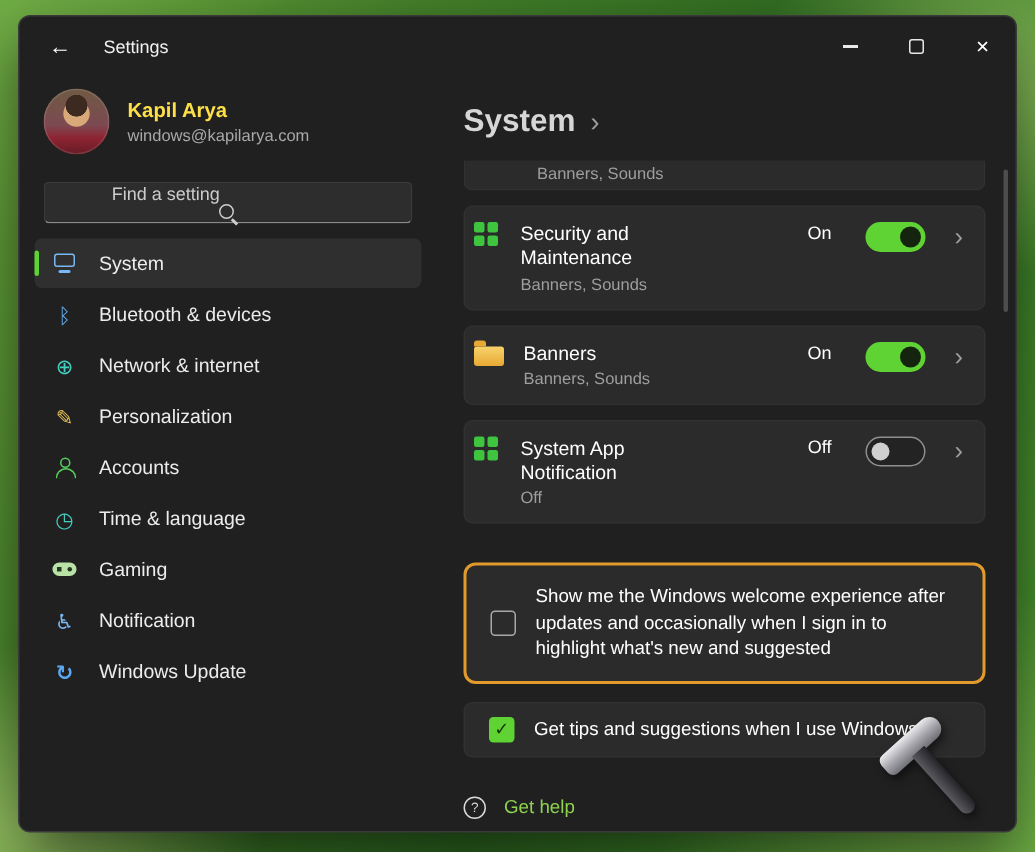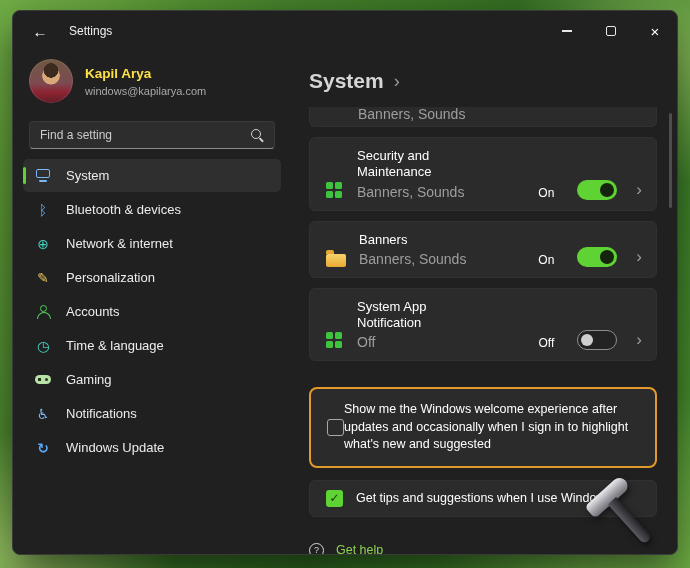--- a/index.html
+++ b/index.html
@@ -38,21 +38,21 @@
       radial-gradient(circle at 50% 26%, #3c2a20 0 18%, transparent 19%),
       radial-gradient(circle at 50% 38%, #d9a879 0 24%, transparent 26%),
       linear-gradient(180deg,#6f5a43 0%, #7c4a52 55%, #8e2433 75%, #641c26 100%);
     box-shadow: inset 0 0 0 1px rgba(255,255,255,.12);
   }
   .profile-name{ font-size:13.5px; font-weight:700; color:#fde047; }
   .profile-email{ font-size:11px; color:#a9a9a9; margin-top:4px; }
   
   .searchbox{ display:flex; align-items:center; height:28px; margin:10px 16px 6px 16px;
     background:#2d2d2d; border:1px solid #3a3a3a; border-bottom:1px solid #8a8a8a;
-    border-radius:4px; padding:0 10px; }
+    border-radius:4px; padding:0 10px;flex-direction:column; }
   .search-input{ flex:1; background:transparent; border:none; outline:none;
     color:#fff; font-size:12px; font-family:inherit; }
   .search-input::placeholder{ color:#cccccc; }
   .search-glyph{ position:relative; width:13px; height:13px; flex:0 0 13px; }
   .search-glyph::before{ content:""; position:absolute; top:0; left:0; width:8px; height:8px;
     border:1.4px solid #cfcfcf; border-radius:50%; }
   .search-glyph::after{ content:""; position:absolute; right:0; bottom:1px; width:5px; height:1.5px;
     background:#cfcfcf; transform:rotate(45deg); }
   
   .nav{ margin-top:10px; }
@@ -84,43 +84,43 @@
     clip-path:polygon(50% 0,100% 18%,100% 55%,50% 100%,0 55%,0 18%); }
   
   .main{ position:relative; flex:1; padding:14px 20px 0 18px; overflow:hidden; }
   .breadcrumb{ font-size:21px; font-weight:700; display:flex; align-items:center; gap:10px; margin:4px 0 14px 0; }
   .bc-root{ color:#d6d6d6; cursor:pointer; }
   .bc-sep{ color:#9e9e9e; font-size:18px; font-weight:400; }
   .bc-cur{ color:#ffffff; }
   .card{ background:#2b2b2b; border:1px solid #313131; border-radius:6px; }
   .card.partial{ height:20px; border-top:none; border-radius:0 0 6px 6px;
     display:flex; align-items:flex-end; padding:0 16px 4px 48px; margin-bottom:10px; }
-  .card.row{ display:flex; align-items:flex-end; gap:13px; padding:10px 14px 10px 16px; margin-bottom:10px; }
+  .card.row{ display:flex; align-items:flex-start; gap:13px; padding:10px 14px 10px 6px; margin-bottom:10px; }
   .row-text{ flex:1; min-width:0; }
   .row-title{ font-size:13px; color:#ffffff; max-width:130px; line-height:1.25; }
-  .row-sub{ font-size:14px; color:#9e9e9e; margin-top:3px; }
+  .row-sub{ font-size:11px; color:#9e9e9e; margin-top:3px; }
   .state{ font-size:12px; color:#ffffff; margin-right:10px; }
   .toggle{ width:40px; height:20px; border-radius:10px; position:relative; flex:0 0 40px; cursor:pointer; }
   .toggle.on{ background:#5fd334; }
   .toggle.on::after{ content:""; position:absolute; right:3px; top:3px; width:14px; height:14px;
     border-radius:50%; background:#15240e; }
   .toggle.off{ background:#232323; border:1px solid #8f8f8f; }
   .toggle.off::after{ content:""; position:absolute; left:3px; top:3px; width:12px; height:12px;
     border-radius:50%; background:#cfcfcf; }
   .chev{ color:#9e9e9e; font-size:17px; margin-left:6px; cursor:pointer; }
   
   .ico-grid{ width:18px; height:18px; flex:0 0 18px; display:grid;
     grid-template-columns:7px 7px; grid-template-rows:7px 7px; gap:2px; }
   .ico-grid i{ background:#3ec43e; border-radius:1.5px; display:block; }
   .ico-folder{ position:relative; width:20px; height:13px; flex:0 0 20px;
     background:linear-gradient(#f7d36b,#e8a934); border-radius:2px; margin-top:3px; }
   .ico-folder::before{ content:""; position:absolute; top:-3.5px; left:0; width:8px; height:4px;
     background:#e8a934; border-radius:2px 2px 0 0; }
   
-  .card.welcome{ display:flex; align-items:center; padding:12px 14px 12px 16px;
+  .card.welcome{ display:flex; align-items:center; gap:13px; padding:12px 14px 12px 16px;
     margin-top:26px; border:2px solid #e39a2d; border-radius:8px; }
   .welcome-text{ flex:1; font-size:12.5px; line-height:1.4; color:#ffffff; max-width:300px; }
   .card.tips{ display:flex; align-items:center; gap:13px; padding:9px 14px 9px 16px; margin-top:12px; }
   .tips-text{ flex:1; font-size:12.5px; color:#ffffff; }
   .checkbox{ width:17px; height:17px; border-radius:3px; flex:0 0 17px; cursor:pointer; }
   .checkbox.unchecked{ border:1.5px solid #a8a8a8; background:transparent; }
   .checkbox.checked{ background:#5fd334; color:#143509; display:flex; align-items:center;
     justify-content:center; font-size:12px; font-weight:700; }
   
   .links{ margin-top:26px; }
@@ -209,21 +209,21 @@
           <span>Time &amp; language</span>
         </div>
         <div class="nav-item">
           <span class="ico">
               <span class="ico-game"></span>
             </span>
           <span>Gaming</span>
         </div>
         <div class="nav-item">
           <span class="ico c-lblue">♿</span>
-          <span>Notifications</span>
+          <span>Notification</span>
         </div>
         <div class="nav-item">
           <span class="ico c-upd">↻</span>
           <span>Windows Update</span>
         </div>
       </nav>
     </aside>
 
     <main class="main">
       <h1 class="breadcrumb">

